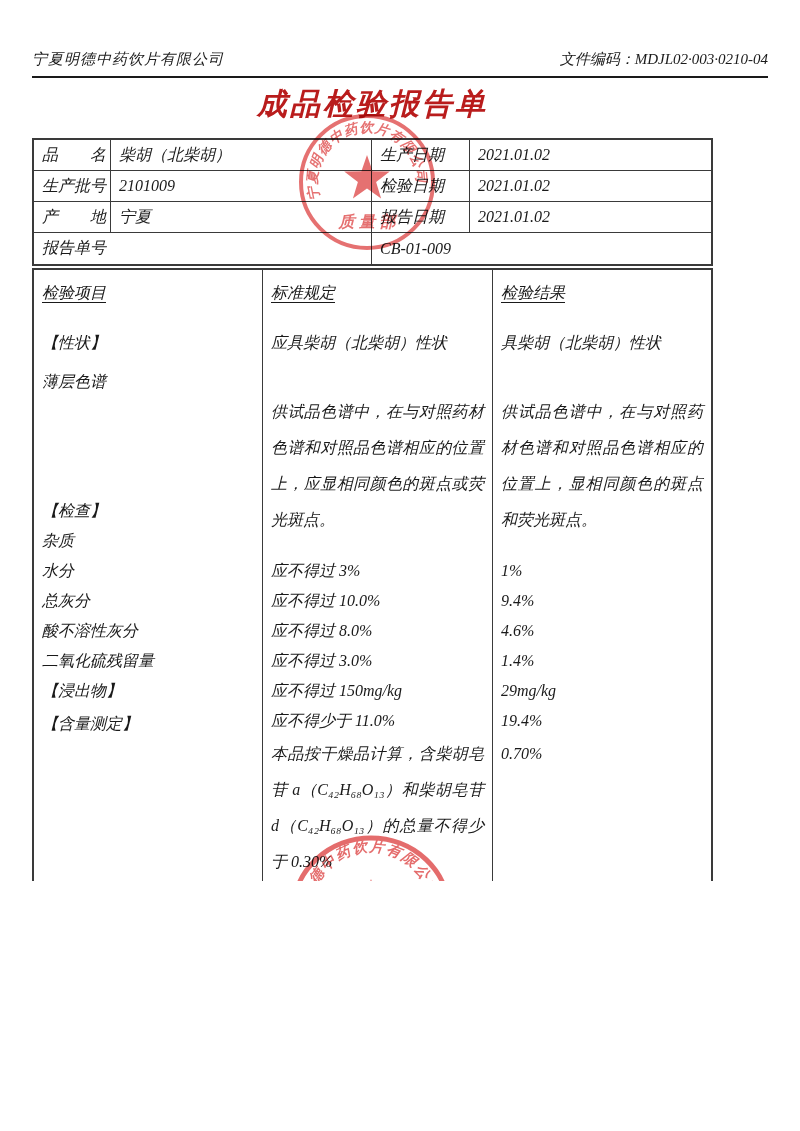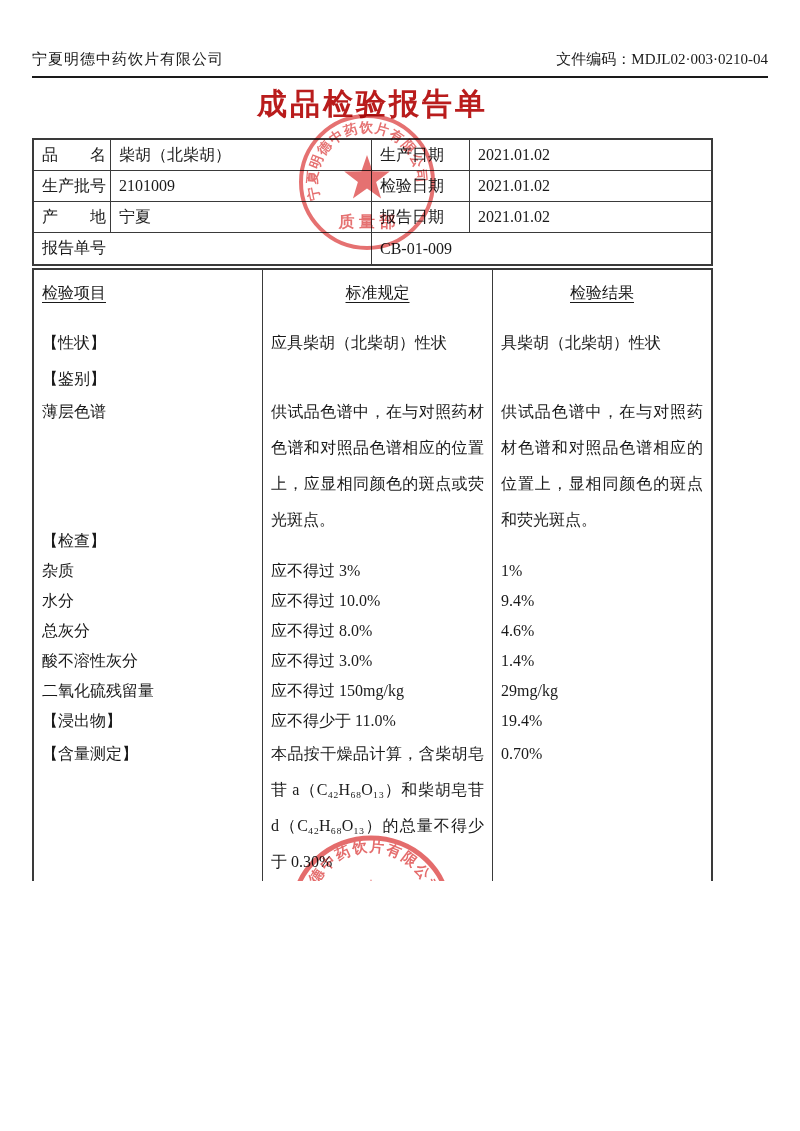--- a/index.html
+++ b/index.html
@@ -1,17 +1,17 @@
 <!DOCTYPE html>
 <html><head>
 <meta charset="utf-8">
 <style>
   * { margin:0; padding:0; box-sizing:border-box; }
   body { background:#ffffff; font-family:"Liberation Serif","DejaVu Serif",serif; }
-  .page { position:relative; width:800px; height:881px; background:#fff; overflow:hidden; color:#1a1a1a; }
+  .page { position:relative; width:800px; height:881px; background:#fff; overflow:hidden; color:#1a1a1a;font-style:italic; }
 
   
   .doc-header { position:absolute; left:32px; top:50px; width:736px; display:flex; justify-content:space-between; align-items:flex-end; font-size:15px; }
   .doc-header .left { letter-spacing:1px; }
   .doc-header .right { font-size:15px; }
   .header-rule { position:absolute; left:32px; top:76px; width:736px; height:2px; background:#1a1a1a; }
 
   .doc-title { position:absolute; left:32px; top:84px; width:681px; text-align:center;
     font-family:"Liberation Sans","DejaVu Sans",sans-serif; font-weight:bold; font-size:30px; letter-spacing:3px; color:#b91c1c; }
 
@@ -25,21 +25,21 @@
   .info-table .span2b { grid-column:3 / 5; }
 
   
   .main-table { position:absolute; left:32px; top:268px; width:681px; height:732px; border:2px solid #3a3a3a; display:flex; font-size:16px; }
   .mt-col { display:flex; flex-direction:column; }
   .mt-col1 { width:229px; border-right:1px solid #3a3a3a; }
   .mt-col2 { width:230px; border-right:1px solid #3a3a3a; }
   .mt-col3 { flex:1; }
   .mt-block { padding:0 8px; line-height:30px; flex:0 0 auto; }
   .h-head { height:58px; padding-top:8px; }
-  .mt-col2 .h-head, .mt-col3 .h-head { text-align:center; }
+  .mt-col2 .h-head, .mt-col3 .h-head { }
   .col-head { text-decoration:underline; text-underline-offset:4px; }
   .h-r0 { height:36px; }
   .h-r1 { height:30px; }
   .h-r2 { height:132px; line-height:36px; text-align:justify; }
   .h-r3 { height:30px; }
   .h-r4,.h-r5,.h-r6,.h-r7,.h-r8,.h-r9 { height:30px; }
   .h-r10 { height:110px; line-height:36px; text-align:justify; }
   .h-fill { flex:1; }
 
   
@@ -90,21 +90,20 @@
     <div class="cell last-col">2021.01.02</div>
 
     <div class="cell span2a last-row">报告单号</div>
     <div class="cell span2b last-col last-row">CB-01-009</div>
   </div>
 
   <div class="main-table">
     <div class="mt-col mt-col1">
       <div class="mt-block h-head"><span class="col-head">检验项目</span></div>
       <div class="mt-block h-r0">【性状】</div>
-      <div class="mt-block h-r1">【鉴别】</div>
       <div class="mt-block h-r2">薄层色谱</div>
       <div class="mt-block h-r3">【检查】</div>
       <div class="mt-block h-r4">杂质</div>
       <div class="mt-block h-r5">水分</div>
       <div class="mt-block h-r6">总灰分</div>
       <div class="mt-block h-r7">酸不溶性灰分</div>
       <div class="mt-block h-r8">二氧化硫残留量</div>
       <div class="mt-block h-r9">【浸出物】</div>
       <div class="mt-block h-r10">【含量测定】</div>
       <div class="mt-block h-fill"></div>

